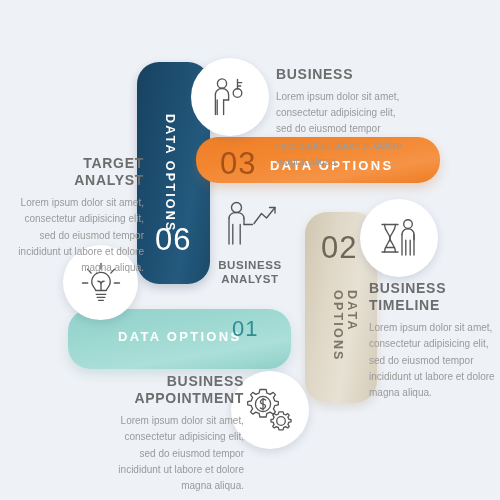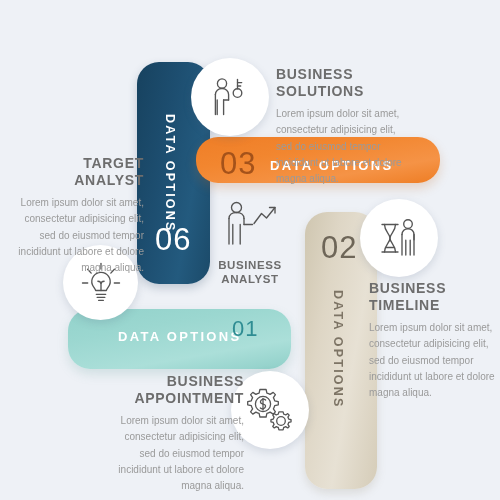--- a/index.html
+++ b/index.html
@@ -35,21 +35,21 @@
   
   #ribbon-03{
     left:196px;top:137px;width:244px;height:46px;
     background:linear-gradient(170deg,#ef7e27 0%,#f2862f 35%,#f59346 72%,#ee7d24 100%);
     border-radius:22px;
     box-shadow:0 5px 11px rgba(190,100,30,.22);
   }
 
   
   #ribbon-02{
-    left:305px;top:212px;width:72px;height:277px;
+    left:305px;top:212px;width:72px;height:191px;
     background:linear-gradient(100deg,#cfc6b0 0%,#ded6c5 30%,#e7e1d4 62%,#d5ccb8 100%);
     border-radius:22px;
     box-shadow:0 4px 10px rgba(140,130,105,.20);
   }
 
   
   #ribbon-01{
     left:68px;top:309px;width:223px;height:60px;
     background:linear-gradient(170deg,#93d2cb 0%,#9bd7d0 32%,#abdfd9 70%,#8fcfc8 100%);
     border-radius:22px;
@@ -219,21 +219,20 @@
     </svg>
     <div class="ctitle">
       <span>BUSINESS</span><br>
       <span>ANALYST</span>
     </div>
   </div>
 
   <div class="block" id="block-solutions">
     <div class="btitle">
       <span>BUSINESS</span><br>
-      <span>SOLUTIONS</span>
     </div>
     <p class="bbody">Lorem ipsum dolor sit amet, consectetur adipisicing elit, sed do eiusmod tempor incididunt ut labore et dolore magna aliqua.</p>
   </div>
 
   <div class="block" id="block-target">
     <div class="btitle">
       <span>TARGET</span><br>
       <span>ANALYST</span>
     </div>
     <p class="bbody">Lorem ipsum dolor sit amet, consectetur adipisicing elit, sed do eiusmod tempor incididunt ut labore et dolore magna aliqua.</p>

